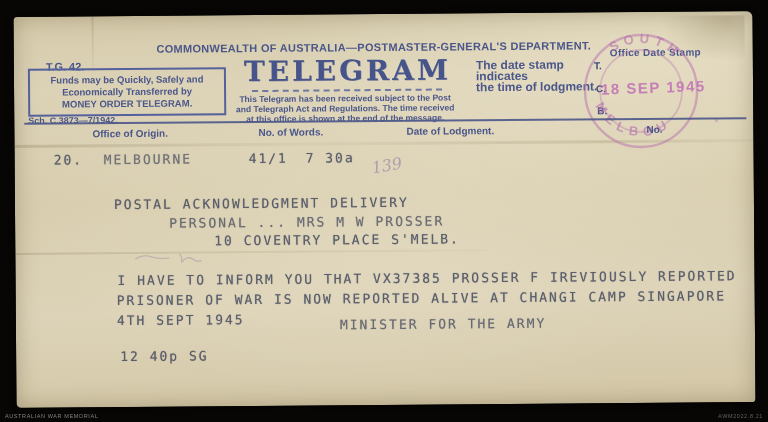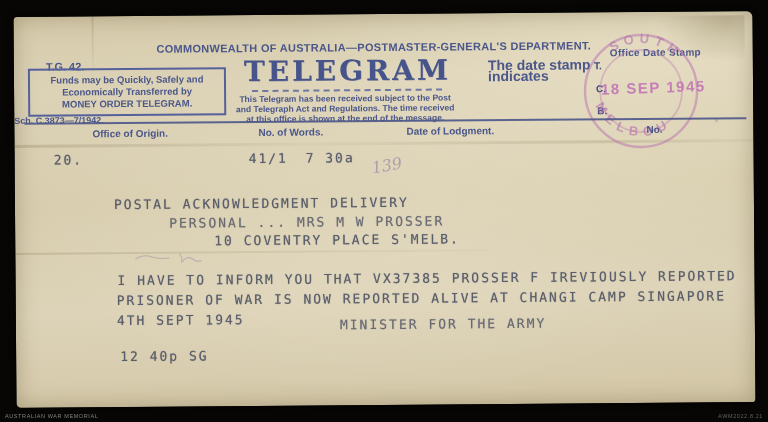--- a/index.html
+++ b/index.html
@@ -23,21 +23,21 @@
   .dept{font-size:11px;letter-spacing:.3px;text-align:center;}
   .tgnum{font-size:11px;}
   .fundsbox{border:2px solid #55619c;text-align:center;font-size:9.5px;line-height:12px;
             padding-top:4px;color:#4b578a;font-weight:700;}
   .sched{font-size:9px;font-weight:700;color:#4b578a;}
   .bigtitle{font-family:"DejaVu Serif","Liberation Serif",serif;font-weight:700;
             font-size:28px;letter-spacing:3px;text-align:center;color:#47548b;
             text-shadow:.5px .5px 0 rgba(71,84,139,.5);}
   .titledash{border-bottom:2px dashed #55619c;opacity:.8;}
   .notice{font-size:8.5px;line-height:10px;text-align:center;font-weight:700;color:#4b578a;}
-  .rnote{font-size:14px;line-height:11px;font-weight:700;color:#4b578a;margin-left:12px;}
+  .rnote{font-size:12px;line-height:11px;font-weight:700;color:#4b578a;}
   .stampletter{font-size:10px;font-weight:700;color:#3f4b7e;}
   .ods{font-size:10px;font-weight:700;color:#4b578a;letter-spacing:.3px;}
   .thickline{background:#4b578a;height:2px;opacity:.9;}
   .collabel{font-size:10px;font-weight:700;color:#4b578a;white-space:nowrap;}
   
   .stampdate{font-size:15px;font-weight:700;letter-spacing:1.5px;color:#c26fb6;
              opacity:.85;transform:rotate(-1.5deg);white-space:nowrap;}
   .pencil{font-family:"DejaVu Serif","Liberation Serif",serif;font-style:italic;
           color:#a292ac;}
   .archive{position:absolute;font-size:5.5px;color:#83837c;letter-spacing:.6px;}
@@ -57,33 +57,34 @@
          background:linear-gradient(180deg,rgba(110,95,60,.2),rgba(110,95,60,0));"></div>
     <div class="crease" style="right:8px;top:4px;width:90px;height:50px;
          background:radial-gradient(ellipse at 80% 10%,rgba(105,90,55,.25),rgba(0,0,0,0) 65%);"></div>
 
     <div class="abs print tgnum" style="left:32px;top:36px;margin-top:8px;">T.G. 42.</div>
     <div class="abs fundsbox" style="left:14px;top:52px;width:194px;height:40px;">
       <div>Funds may be Quickly, Safely and</div>
       <div>Economically  Transferred  by</div>
       <div>MONEY ORDER TELEGRAM.</div>
     </div>
-    <div class="abs sched" style="left:0;top:99px;">Sch. C.3873—7/1942.</div>
+    <div class="abs sched" style="left:14px;top:99px;">Sch. C.3873—7/1942.</div>
 
     <div class="abs print dept" style="left:140px;top:27px;width:440px;">COMMONWEALTH  OF  AUSTRALIA—POSTMASTER-GENERAL'S  DEPARTMENT.</div>
     <div class="abs bigtitle" style="left:230px;top:40px;width:204px;">TELEGRAM</div>
     <div class="abs titledash" style="left:238px;top:74px;width:190px;height:1px;"></div>
     <div class="abs notice" style="left:208px;top:79px;width:246px;">
       <div>This Telegram has been received subject to the Post</div>
       <div>and Telegraph Act and Regulations. The time received</div>
       <div>at this office is shown at the end of the message.</div>
     </div>
 
     <div class="abs rnote" style="left:462px;top:47px;width:122px;">
       <div>The date stamp indicates</div>
+      <div>the time of lodgment.</div>
     </div>
     <div class="abs stampletter" style="left:580px;top:48px;">T.</div>
     <div class="abs stampletter" style="left:582px;top:71px;">C.</div>
     <div class="abs stampletter" style="left:583px;top:93px;">B.</div>
     <div class="abs ods" style="left:596px;top:35px;">Office Date Stamp</div>
 
     <svg class="abs" style="left:539px;top:3px;" width="180" height="165" viewBox="0 0 180 165">
       <circle cx="88" cy="76" r="56" fill="none" stroke="#b56fae" stroke-width="2.4" opacity="0.5"></circle>
       <circle cx="88" cy="76" r="41" fill="none" stroke="#b56fae" stroke-width="1.8" opacity="0.35"></circle>
       <defs>
@@ -100,20 +101,21 @@
     <div class="abs stampdate" style="left:587px;top:67px;">18 SEP 1945</div>
     <div class="abs" style="left:700px;top:104px;color:#b56fae;opacity:.5;font-size:12px;">*</div>
 
     <div class="abs thickline" style="left:10px;top:106px;width:722px;"></div>
     <div class="abs collabel" style="left:78px;top:112px;">Office of Origin.</div>
     <div class="abs collabel" style="left:244px;top:112px;">No. of Words.</div>
     <div class="abs collabel" style="left:392px;top:112px;">Date of Lodgment.</div>
     <div class="abs collabel" style="left:632px;top:112px;">No.</div>
 
     <div class="abs typed" style="left:39px;top:136px;">20.</div>
+    <div class="abs typed" style="left:89px;top:136px;opacity:.75;">MELBOURNE</div>
     <div class="abs typed" style="left:234px;top:136px;">41/1</div>
     <div class="abs typed" style="left:291px;top:136px;">7 30a</div>
     <div class="abs pencil" style="left:357px;top:142px;font-size:16px;transform:rotate(-9deg);opacity:.8;">139</div>
 
     <div class="abs typed" style="left:99px;top:181px;">POSTAL ACKNOWLEDGMENT DELIVERY</div>
     <div class="abs typed" style="left:154px;top:200px;opacity:.8;">PERSONAL ... MRS M W PROSSER</div>
     <div class="abs typed" style="left:199px;top:218px;">10 COVENTRY PLACE S'MELB.</div>
 
     <svg class="abs" style="left:116px;top:234px;" width="90" height="16" viewBox="0 0 90 16">
       <path d="M4 9 q8 -5 16 -2 t18 1 M48 4 q4 5 2 9 q6 -8 12 -3 q4 3 8 1" fill="none" stroke="#9d93a8" stroke-width="1.1" opacity="0.55"></path>

